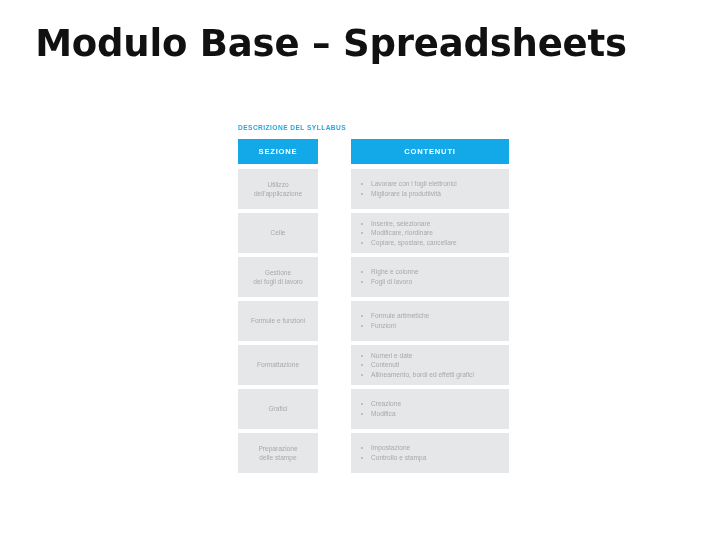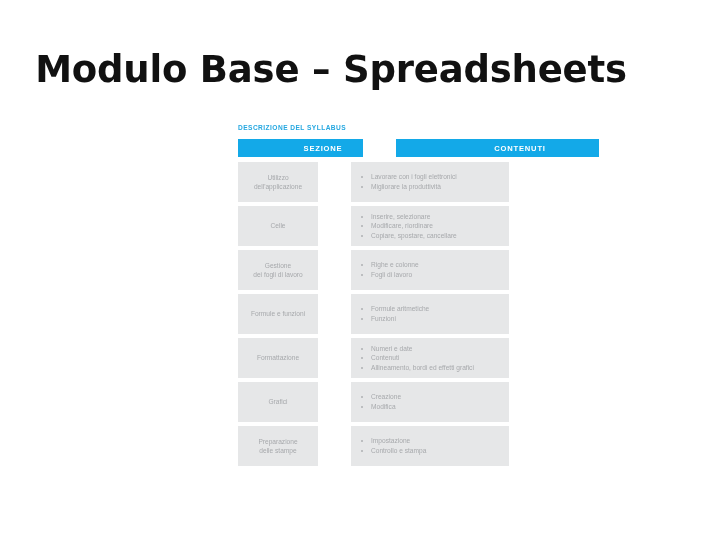--- a/index.html
+++ b/index.html
@@ -17,21 +17,21 @@
 
   .slide {
     position: absolute;
     inset: 0;
     background: #ffffff;
   }
 
   
   .slide-title {
     position: absolute;
-    top: 48px;
+    top: 22px;
     left: 0;
     width: 662px;
     text-align: center;
     font-size: 37px;
     font-weight: 700;
     color: #111111;
     letter-spacing: -0.2px;
     white-space: nowrap;
     font-family: "DejaVu Sans", sans-serif;
   }
@@ -59,26 +59,25 @@
     gap: 4px;
     margin-bottom: 5px;
   }
 
   .th {
     background: #13a9e8;
     color: #ffffff;
     font-size: 7.6px;
     font-weight: 700;
     letter-spacing: 0.8px;
-    height: 18px;
+    height: 25px;
     display: flex;
     align-items: center;
     justify-content: center;
     text-align: center;
-    padding-left: 45px;
   }
 
   .col-sezione  { width: 80px; flex: 0 0 80px; }
   .col-contenuti{ width: 158px; flex: 0 0 158px; margin-left: 29px; }
 
   .row {
     display: flex;
     gap: 4px;
     margin-bottom: 4px;
   }

